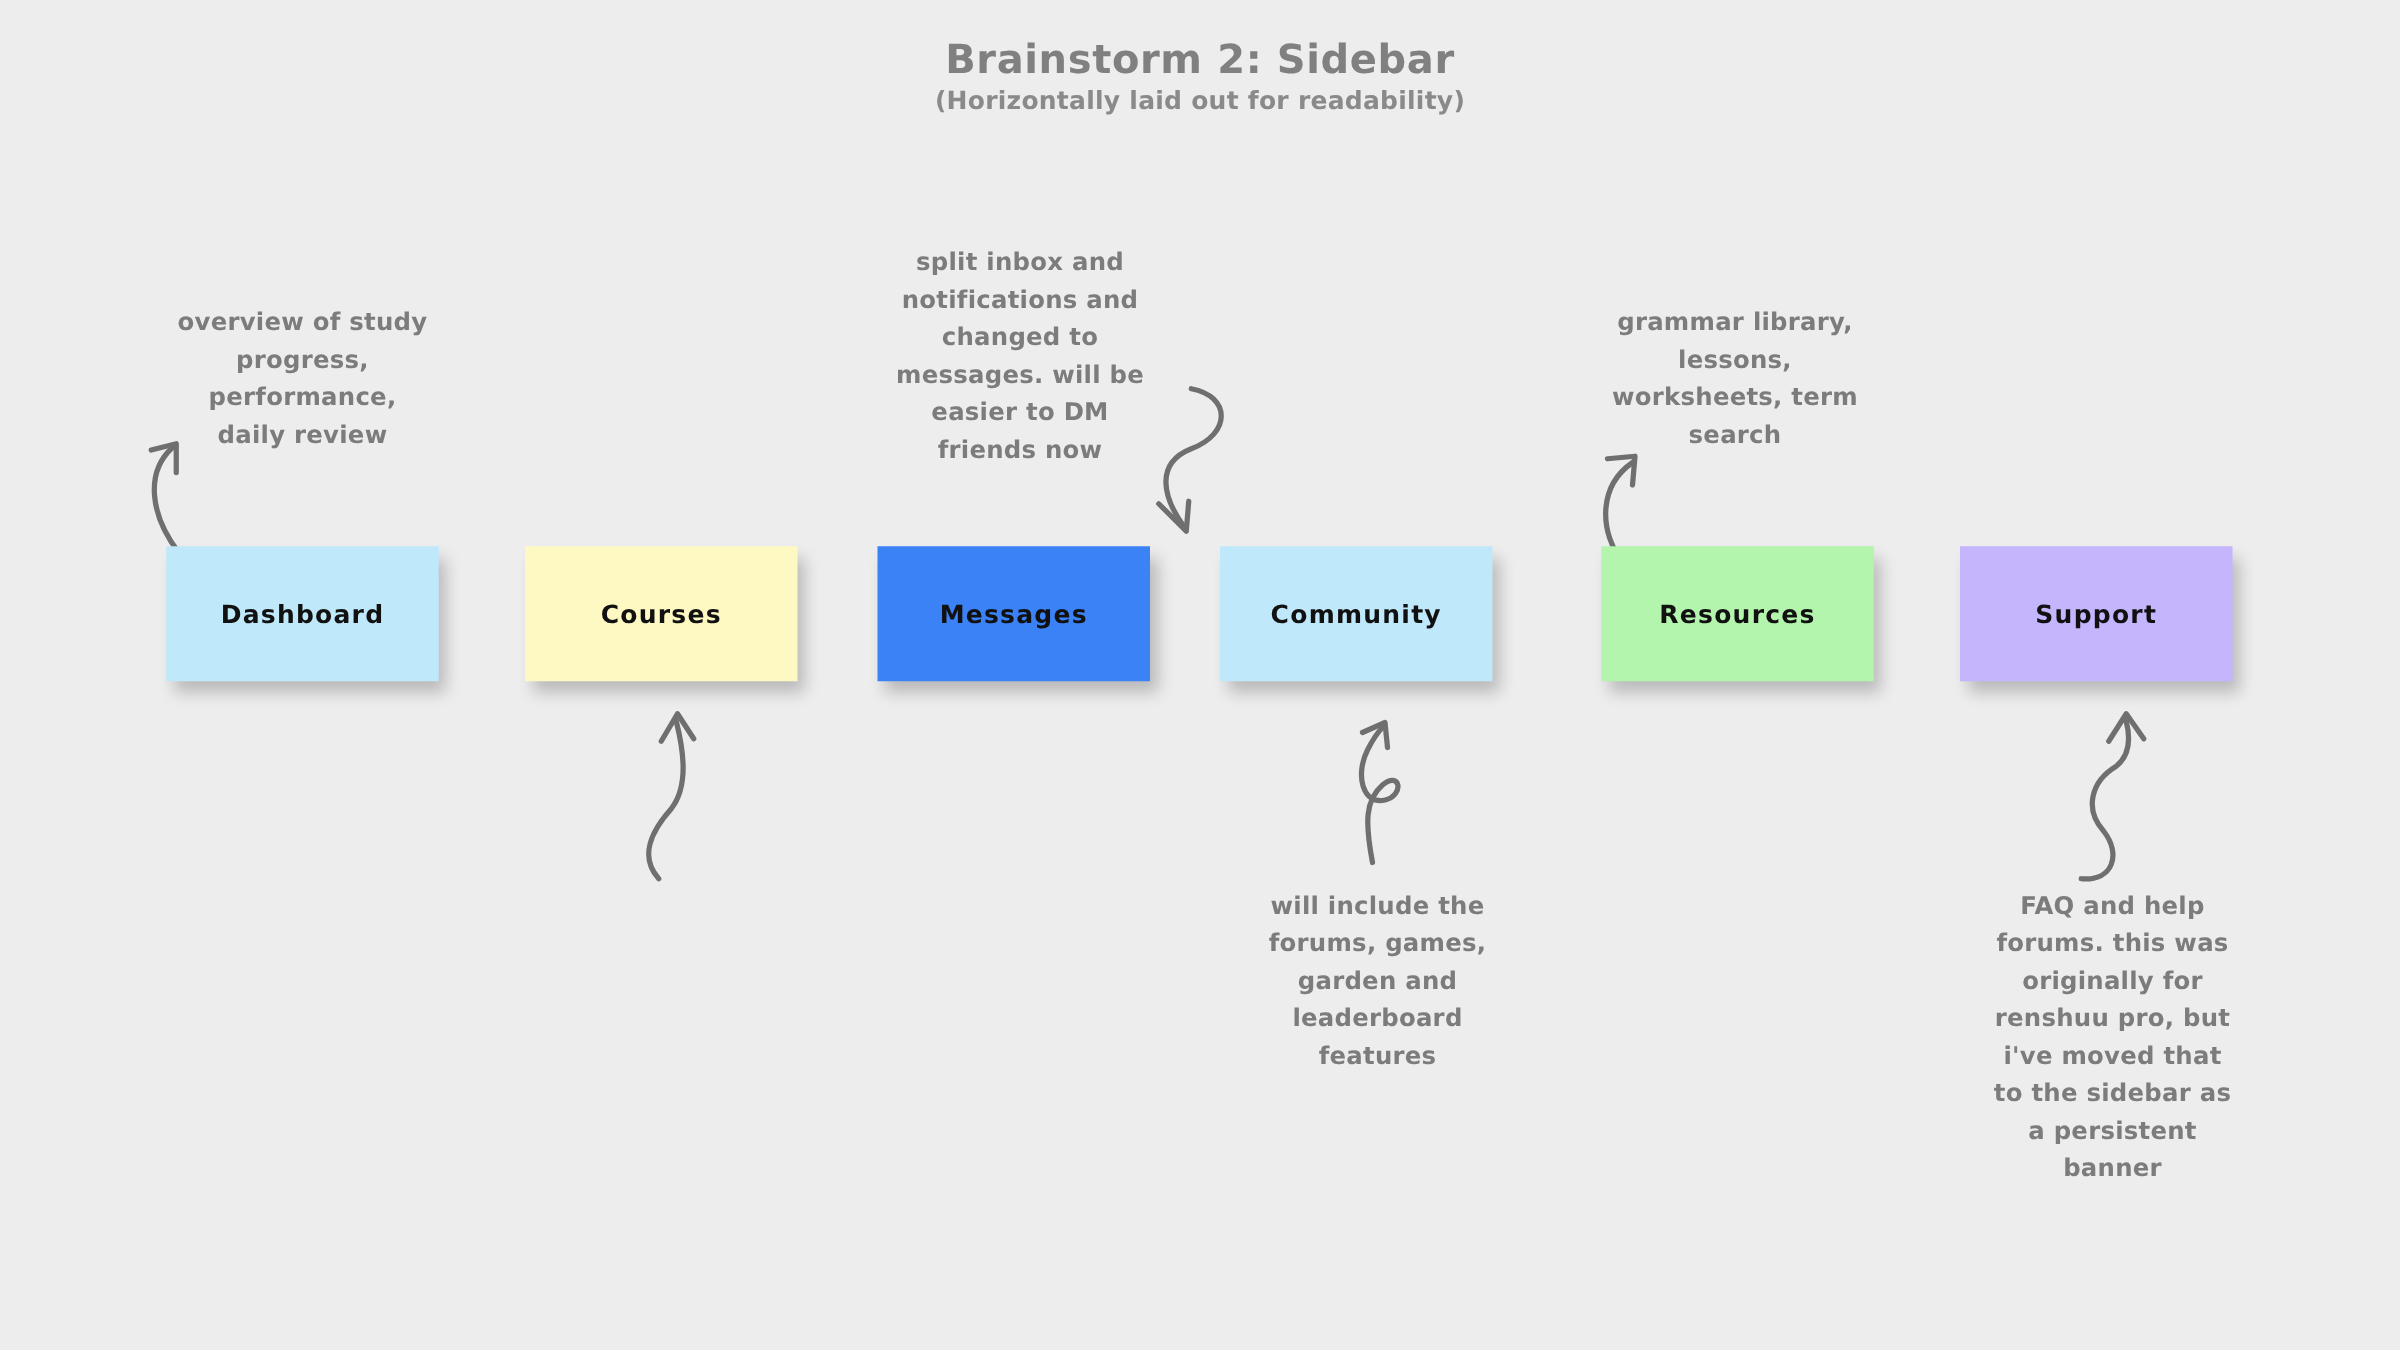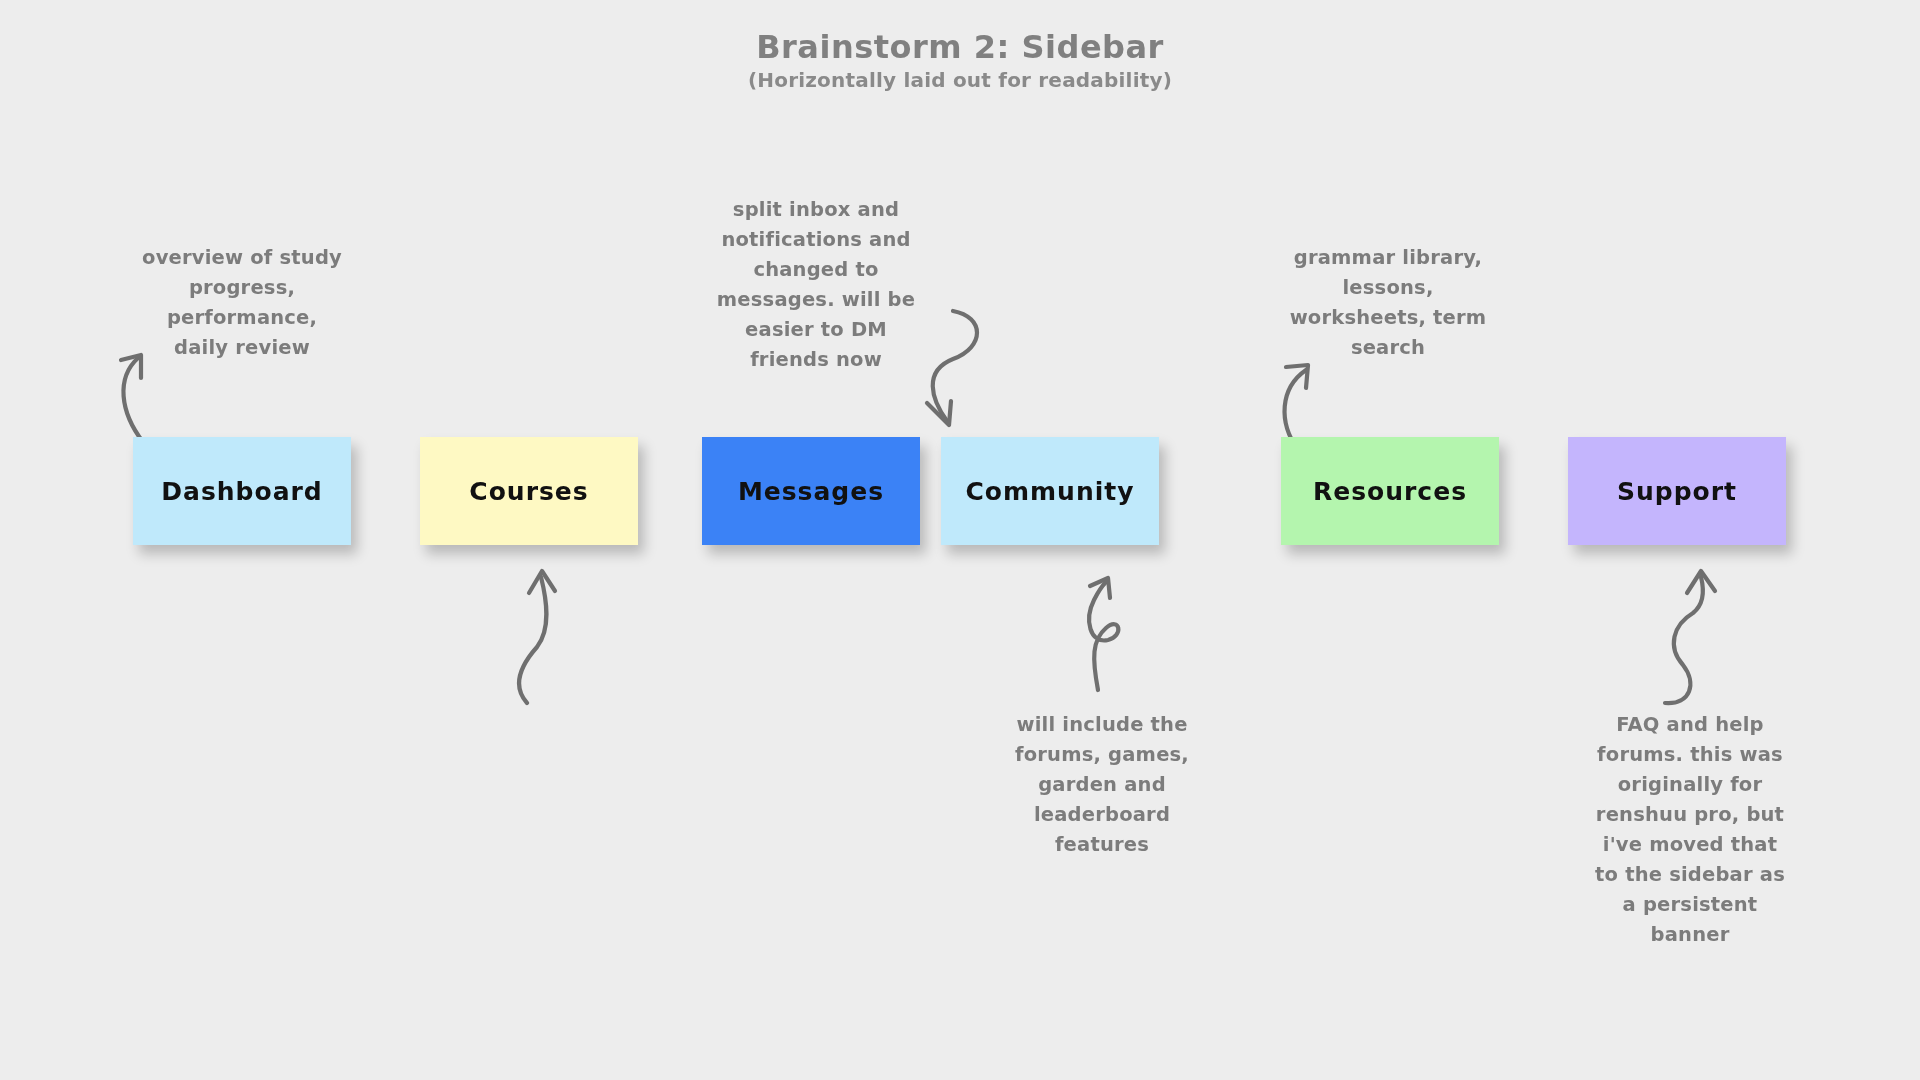--- a/index.html
+++ b/index.html
@@ -48,21 +48,21 @@
     position: absolute;
     width: 218px;
     height: 108px;
     display: flex;
     align-items: center;
     justify-content: center;
     box-shadow: 6px 9px 12px rgba(0,0,0,0.22);
     box-sizing: border-box;
   }
   .note-label {
-    font-size: 25px;
+    font-size: 20px;
     font-weight: 700;
     color: #111111;
     letter-spacing: 1px;
   }
   
   .annot {
     position: absolute;
     color: #7c7c7c;
     font-size: 19.5px;
     font-weight: 700;
@@ -147,21 +147,21 @@
   </div>
 
   <div class="note" style="left:420px; top:437px; background:#fef9c3;">
     <span class="note-label">Courses</span>
   </div>
 
   <div class="note" style="left:702px; top:437px; background:#3b82f6;">
     <span class="note-label">Messages</span>
   </div>
 
-  <div class="note" style="left:941px; top:437px; background:#bfe9fb;">
+  <div class="note" style="left:976px; top:437px; background:#bfe9fb;">
     <span class="note-label">Community</span>
   </div>
 
   <div class="note" style="left:1281px; top:437px; background:#b4f5ae;">
     <span class="note-label">Resources</span>
   </div>
 
   <div class="note" style="left:1568px; top:437px; background:#c4b5fd;">
     <span class="note-label">Support</span>
   </div>

